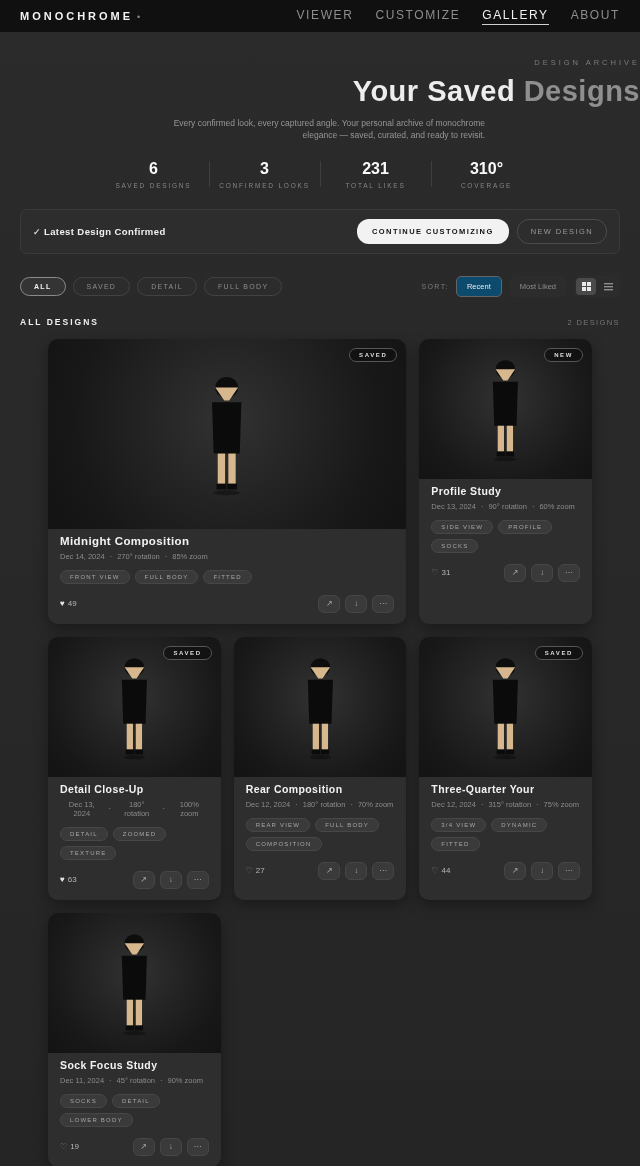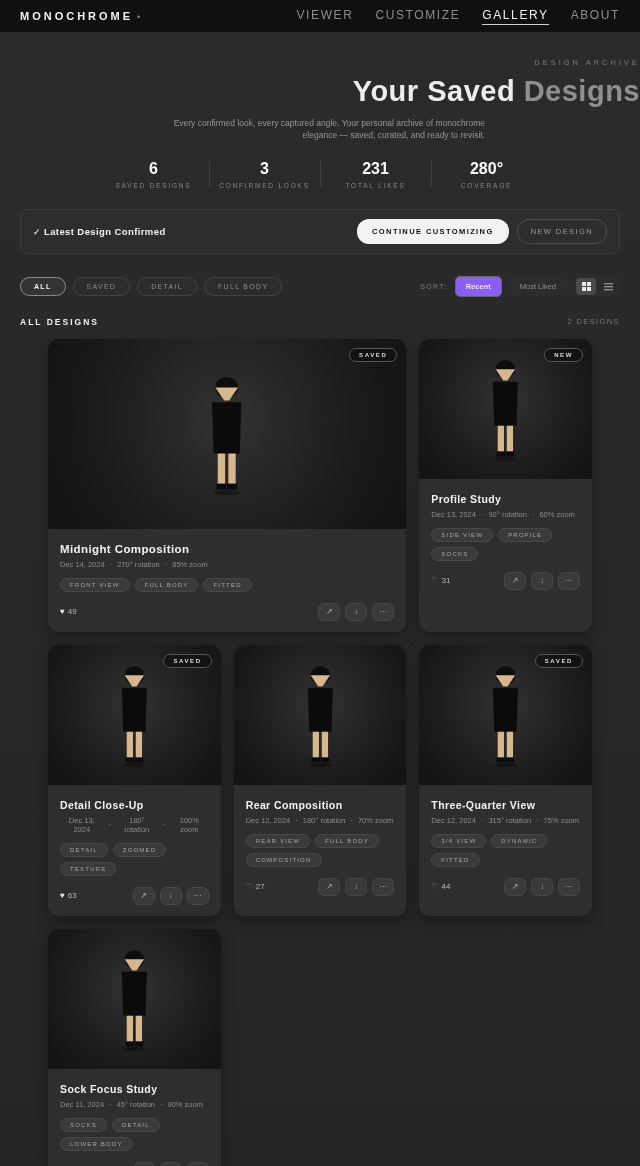--- a/index.html
+++ b/index.html
@@ -64,29 +64,29 @@
     background:#2c2c2c; border:1px solid #424242; border-radius:11px; color:#8d8d8d;
     font-family:inherit; font-size:7px; letter-spacing:1.3px; padding:5px 13px; cursor:pointer;
   }
   .pill.active { background:#343434; border-color:#8a8a8a; color:#f2f2f2; font-weight:bold; }
   .sort-area { display:flex; align-items:center; gap:7px; }
   .sort-label { font-size:7px; letter-spacing:1.4px; color:#7d7d7d; }
   .sort-btn {
     background:#2c2c2c; border:1px solid transparent; border-radius:5px; color:#8d8d8d;
     font-family:inherit; font-size:7.5px; padding:5px 10px; cursor:pointer;
   }
-  .sort-btn.active { background:#8b5cf6; border-color:#646464; color:#eaeaea; font-weight:bold; }
+  .sort-btn.active { background:#0c4a6e; border-color:#646464; color:#eaeaea; font-weight:normal; }
   .view-toggle { display:flex; background:#2c2c2c; border-radius:5px; padding:2px; gap:2px; }
   .view-btn { width:20px; height:17px; display:flex; align-items:center; justify-content:center;
     background:transparent; border:none; border-radius:4px; cursor:pointer; }
   .view-btn.active { background:#4a4a4a; }
   .view-btn svg { display:block; }
 
   
-  .section-head { margin:20px 20px 0; display:flex; justify-content:space-between; align-items:center; }
+  .section-head { margin:20px 20px 0; display:flex; justify-content:space-between; align-items:flex-end; }
   .section-title { font-size:8.5px; font-weight:bold; letter-spacing:2px; color:#efefef; }
   .section-count { font-size:7.5px; letter-spacing:1.4px; color:#757575; }
 
   
   .grid {
     margin:12px 48px 0; display:grid; grid-template-columns:repeat(3, 1fr); gap:13px;
   }
   .card {
     background:#2e2e2e; border-radius:10px; overflow:hidden; display:flex; flex-direction:column;
     box-shadow:0 5px 14px rgba(0,0,0,0.35);
@@ -98,21 +98,21 @@
     display:flex; align-items:center; justify-content:center;
   }
   .card.large .card-image { height:190px; }
   .figure { height:106px; }
   .card.large .figure { height:124px; }
   .badge {
     position:absolute; top:9px; right:9px; background:rgba(15,15,15,0.72);
     border:1px solid #565656; border-radius:9px; padding:3px 9px;
     font-size:6px; letter-spacing:1.6px; color:#dcdcdc; font-weight:bold;
   }
-  .card-info { padding:14px 12px 11px; display:flex; flex-direction:column; }
+  .card-info { padding:6px 12px 11px; display:flex; flex-direction:column; }
   .card-title { font-size:10.5px; font-weight:bold; color:#f2f2f2; letter-spacing:0.4px; }
   .card.large .card-title { font-size:11.5px; }
   .card-meta { margin-top:5px; font-size:7.5px; color:#8b8b8b; display:flex; gap:5px; align-items:center;text-align:center; }
   .tags { margin-top:9px; display:flex; flex-wrap:wrap; gap:5px; }
   .tag {
     background:#3a3a3a; border:1px solid #474747; border-radius:8px; padding:3px 9px;
     font-size:6px; letter-spacing:1.2px; color:#a6a6a6;
   }
   .likes-row { margin-top:11px; display:flex; justify-content:space-between; align-items:center; }
   .likes { display:flex; align-items:center; gap:3px; font-size:8px; color:#b7b7b7; cursor:pointer; }
@@ -157,21 +157,21 @@
     <div class="stat-value">3</div>
     <div class="stat-label">CONFIRMED LOOKS</div>
   </div>
     <div class="stat-divider"></div>
     <div class="stat">
     <div class="stat-value">231</div>
     <div class="stat-label">TOTAL LIKES</div>
   </div>
     <div class="stat-divider"></div>
     <div class="stat">
-    <div class="stat-value">280°</div>
+    <div class="stat-value">310°</div>
     <div class="stat-label">COVERAGE</div>
   </div>
   </section>
 
 <section class="banner">
   <div>
     <div class="banner-title"><span class="banner-check">✓</span><span>Latest Design Confirmed</span></div>
   </div>
   <div class="banner-actions">
     <button class="btn-primary">CONTINUE CUSTOMIZING</button>
@@ -418,21 +418,21 @@
         <path d="M31 19 L59 19 L48 35 L42 35 Z" fill="#d7b78d"></path>
         <path d="M27 37 L63 37 L61 100 L29 100 Z" fill="#0b0b0b"></path>
         <rect x="34" y="100" width="9" height="37" fill="#d7b78d"></rect>
         <rect x="47" y="100" width="9" height="37" fill="#d7b78d"></rect>
         <rect x="32.5" y="137" width="12" height="7" fill="#0b0b0b"></rect>
         <rect x="45.5" y="137" width="12" height="7" fill="#0b0b0b"></rect>
         <ellipse cx="45" cy="148" rx="16" ry="3" fill="#000000" opacity="0.35"></ellipse>
       </svg>
     </div>
     <div class="card-info">
-      <div class="card-title">Three-Quarter View</div>
+      <div class="card-title">Three-Quarter Your</div>
       <div class="card-meta">
         <span>Dec 12, 2024</span>
         <span>·</span>
         <span>315° rotation</span>
         <span>·</span>
         <span>75% zoom</span>
       </div>
       <div class="tags">
           <span class="tag">3/4 VIEW</span>
           <span class="tag">DYNAMIC</span>

